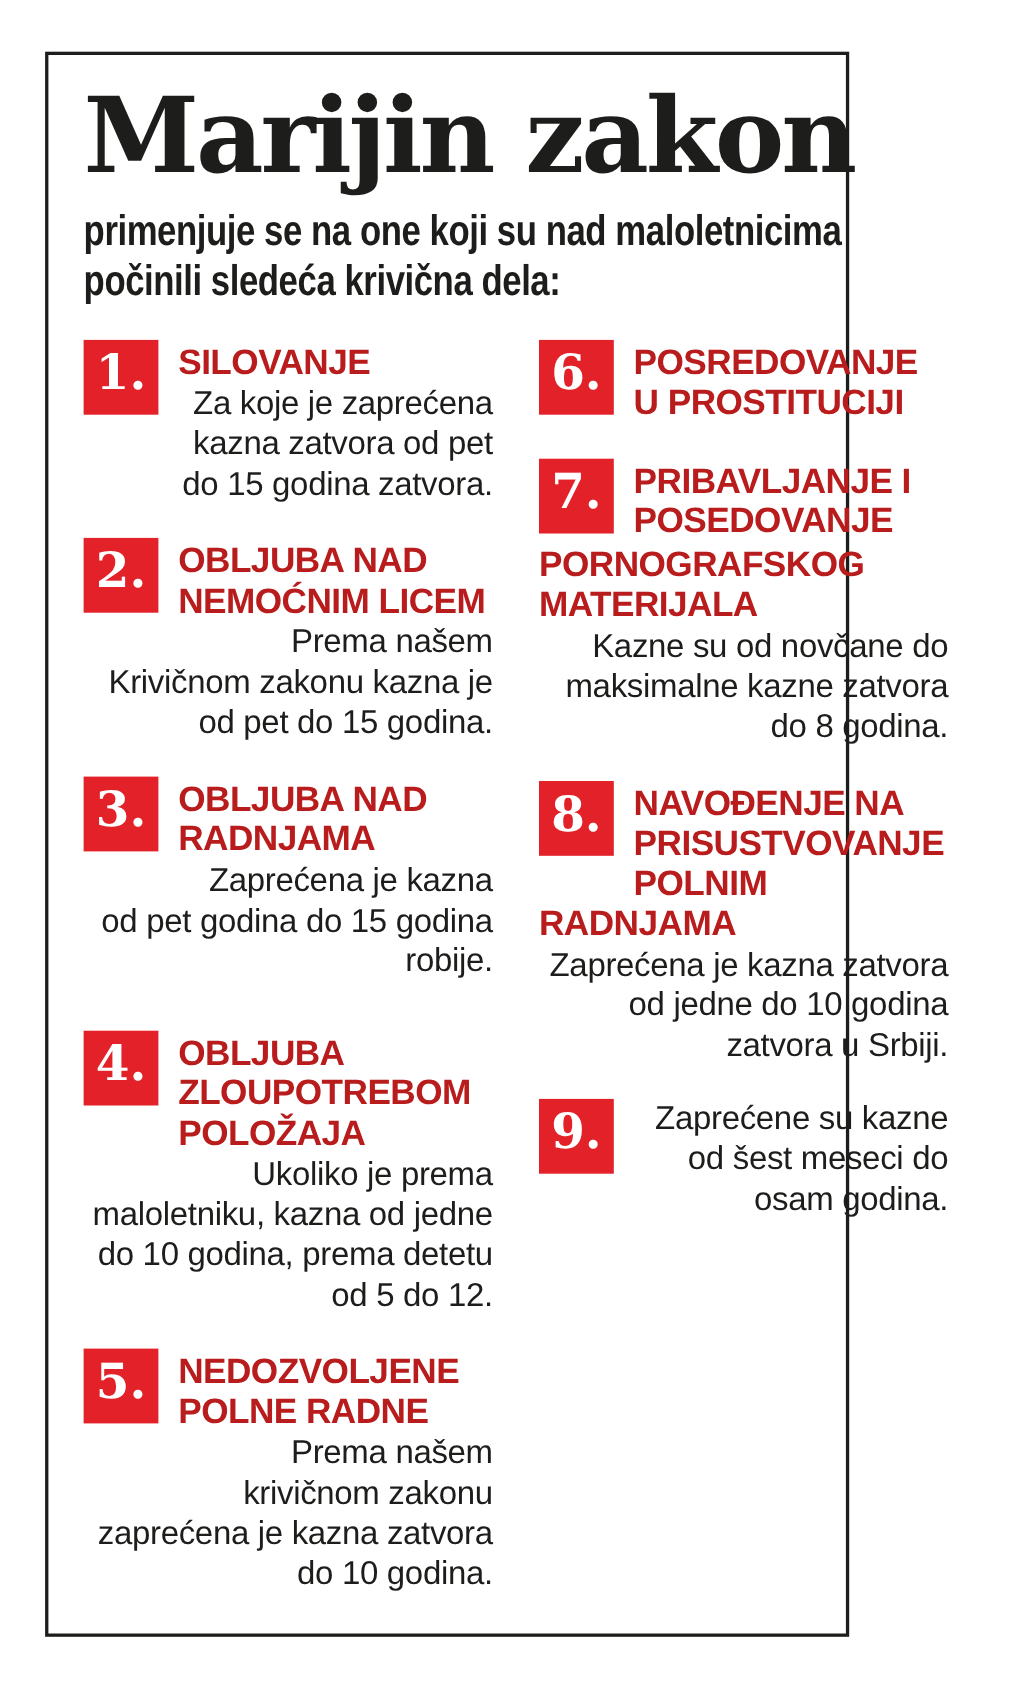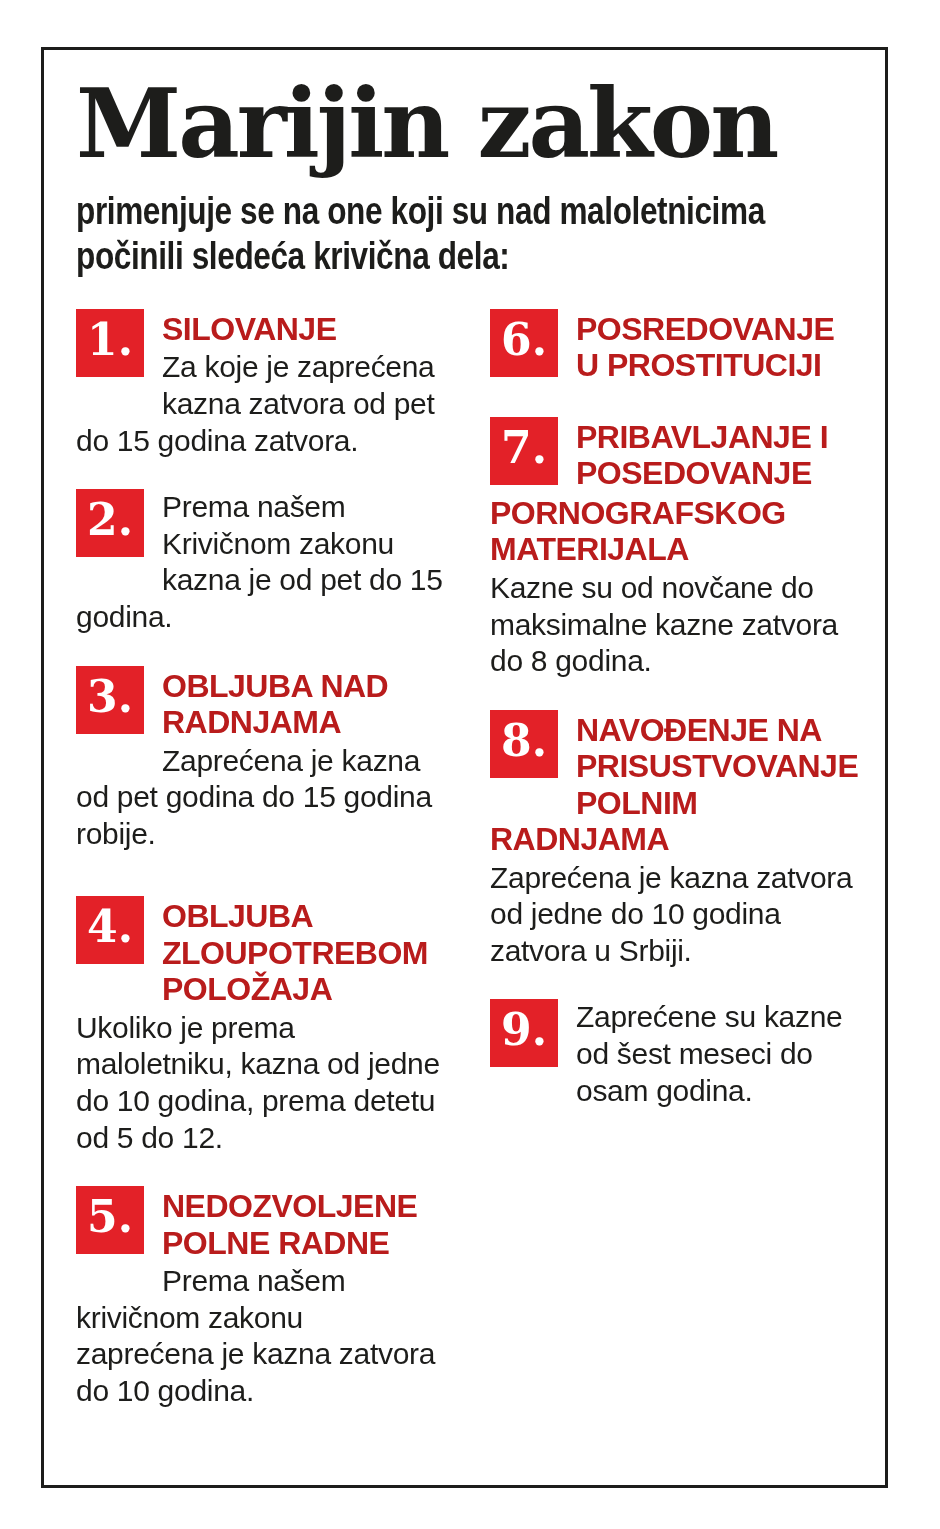--- a/index.html
+++ b/index.html
@@ -13,21 +13,21 @@
     position: relative;
     width: 940px;
     height: 1529px;
     background: #ffffff;
     overflow: hidden;
   }
   .frame {
     position: absolute;
     left: 41px;
     top: 47px;
-    width: 847px;
+    width: 731px;
     height: 1441px;
     border: 3px solid #1d1d1b;
     background: #ffffff;
     padding: 24px 30px 20px 32px;
   }
   .main-title {
     font-family: "DejaVu Serif", "Liberation Serif", serif;
     font-weight: bold;
     font-size: 95px;
     line-height: 1.05;
@@ -85,20 +85,21 @@
     padding-top: 2px;
   }
   .item p {
     font-size: 30px;
     line-height: 1.22;
     letter-spacing: -0.3px;
     font-stretch: condensed;
     font-weight: normal;
     color: #1d1d1b;
     margin-top: 2px;
+    text-align: right;
   }
   .sp4 { margin-top: 44px; }
 </style>
 </head>
 <body>
 
 <div class="page">
   <div class="frame">
 
     <h1 class="main-title">Marijin zakon</h1>
@@ -109,20 +110,21 @@
       <div class="col">
 
         <div class="item">
           <div class="num-badge">1.</div>
           <h2>SILOVANJE</h2>
           <p>Za koje je zaprećena kazna zatvora od pet do 15 godina zatvora.</p>
         </div>
 
         <div class="item">
           <div class="num-badge">2.</div>
+          <h2>OBLJUBA NAD NEMOĆNIM LICEM</h2>
           <p>Prema našem Krivičnom zakonu kazna je od pet do 15 godina.</p>
         </div>
 
         <div class="item">
           <div class="num-badge">3.</div>
           <h2>OBLJUBA NAD RADNJAMA</h2>
           <p>Zaprećena je kazna od pet godina do 15 godina robije.</p>
         </div>
 
         <div class="item sp4">

